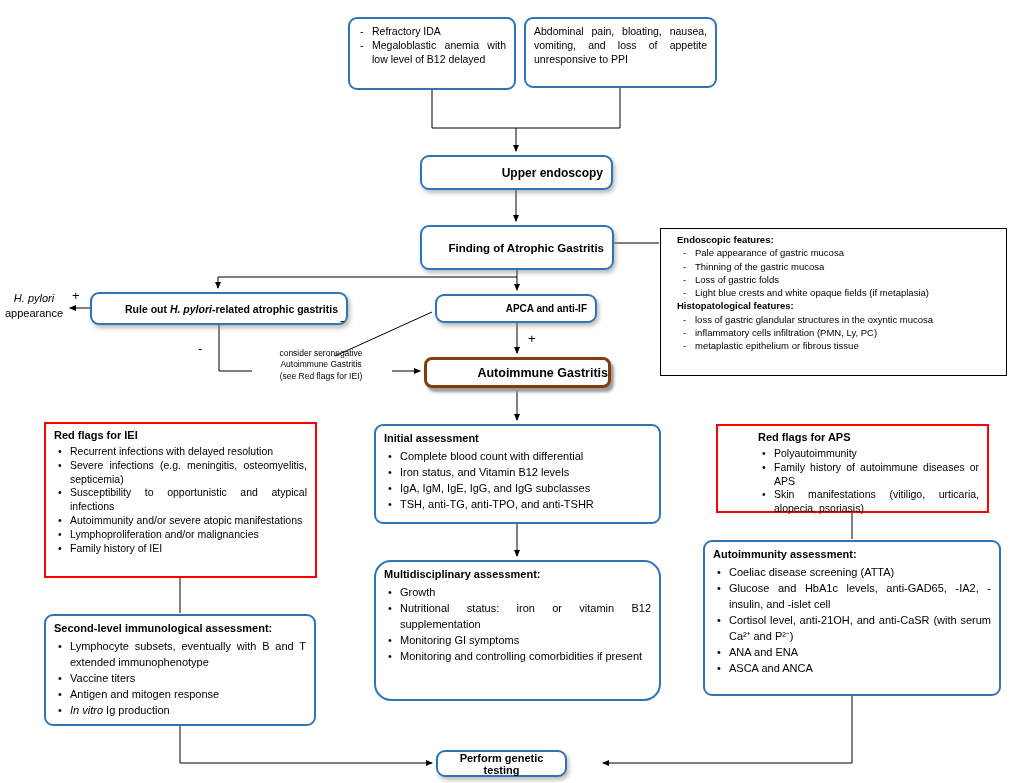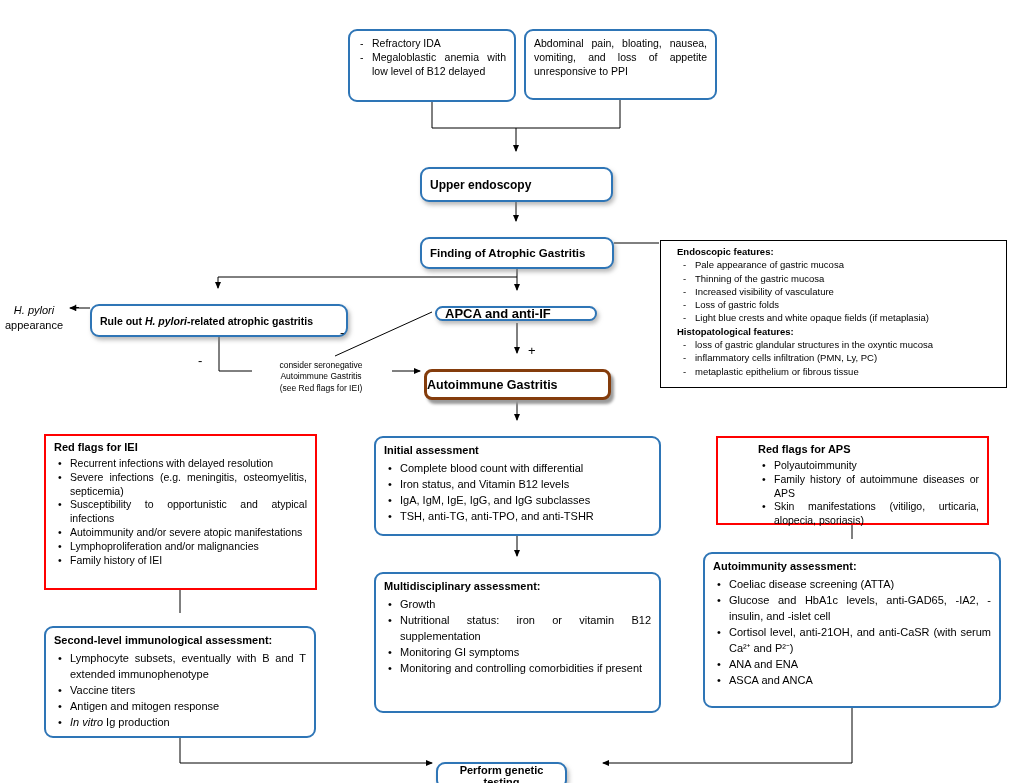--- a/index.html
+++ b/index.html
@@ -1,25 +1,25 @@
 <!DOCTYPE html>
 <html><head>
 <meta charset="utf-8">
 <style>
   html,body{margin:0;padding:0;background:#fff;}
   body{font-family:"Liberation Sans",sans-serif;color:#000;}
   #canvas{position:relative;width:1015px;height:783px;background:#fff;overflow:hidden;}
   svg.lines{position:absolute;left:0;top:0;z-index:1;}
-  .abs{position:absolute;box-sizing:border-box;z-index:2;margin-top:12px;}
+  .abs{position:absolute;box-sizing:border-box;z-index:2;}
   .bluebox{background:#fff;border:2px solid #2E75B6;border-radius:9px;padding:5px 8px;}
   .shadow{box-shadow:2px 3px 4px rgba(130,130,130,.55);}
   .redbox{background:#fff;border:2px solid #FF0000;padding:4px 8px;}
   .blackbox{background:#fff;border:1px solid #000;padding:4px 8px;}
   .agbox{background:#fff;border:3px solid #843C0C;border-radius:8px;box-shadow:3px 4px 3px #9a9a9a;}
-  .center{display:flex;align-items:center;justify-content:flex-start;text-align:center;}
+  .center{display:flex;align-items:center;justify-content:flex-end;text-align:center;}
   .bold{font-weight:700;}
   .bt{font-weight:700;margin:0 0 2px 0;font-size:11px;}
   ul{list-style:none;margin:0;padding:0;}
   ul.bl li{position:relative;padding-left:16px;text-align:justify;}
   ul.bl li::before{content:"\2022";position:absolute;left:4px;}
   ul.dl li{position:relative;padding-left:14px;text-align:justify;}
   ul.dl li::before{content:"-";position:absolute;left:2px;}
   ul.fl li{position:relative;padding-left:18px;}
   ul.fl li::before{content:"-";position:absolute;left:6px;}
   .f105{font-size:10.5px;line-height:1.35;}
@@ -69,46 +69,45 @@
     </ul>
   </div>
   <div class="abs bluebox f105" style="left:524px;top:17px;width:193px;height:71px;">
     <div style="text-align:justify;">Abdominal pain, bloating, nausea, vomiting, and loss of appetite unresponsive to PPI</div>
   </div>
 
   <div class="abs bluebox shadow center" style="left:420px;top:155px;width:193px;height:35px;font-size:12px;">
     <span class="bold">Upper endoscopy</span>
   </div>
 
-  <div class="abs bluebox shadow center" style="left:420px;top:225px;width:194px;height:32px;font-size:11.5px;">
+  <div class="abs bluebox shadow center" style="left:420px;top:225px;width:194px;height:45px;font-size:11.5px;">
     <span class="bold">Finding of Atrophic Gastritis</span>
   </div>
 
   <div class="abs blackbox f95" style="left:660px;top:228px;width:347px;height:148px;">
     <div class="bold" style="font-size:9.5px;">Endoscopic features:</div>
     <ul class="fl">
       <li>Pale appearance of gastric mucosa</li>
       <li>Thinning of the gastric mucosa</li>
-      <li>Increased visibility of vasculature</li>
       <li>Loss of gastric folds</li>
       <li>Light blue crests and white opaque fields (if metaplasia)</li>
     </ul>
     <div class="bold" style="font-size:9.5px;">Histopatological features:</div>
     <ul class="fl">
       <li>loss of gastric glandular structures in the oxyntic mucosa</li>
       <li>inflammatory cells infiltration (PMN, Ly, PC)</li>
       <li>metaplastic epithelium or fibrous tissue</li>
     </ul>
   </div>
 
   <div class="abs bluebox shadow center" style="left:90px;top:292px;width:258px;height:33px;font-size:10.5px;">
     <span class="bold"><span>Rule out </span><span class="it">H. pylori</span><span>-related atrophic gastritis</span></span>
   </div>
 
-  <div class="abs bluebox shadow center" style="left:435px;top:294px;width:162px;height:15px;font-size:13px;">
+  <div class="abs bluebox shadow center" style="left:435px;top:294px;width:162px;height:29px;font-size:10px;">
     <span class="bold">APCA and anti-IF</span>
   </div>
 
   <div class="abs" style="left:0px;top:291px;width:68px;text-align:center;font-size:11px;line-height:1.35;">
     <div><span class="it">H. pylori</span></div>
     <div>appearance</div>
   </div>
 
   <div class="abs note" style="left:250px;top:348px;width:142px;">consider seronegative
 Autoimmune Gastritis
@@ -147,21 +146,21 @@
 
   <div class="abs redbox" style="left:716px;top:424px;width:273px;height:89px;font-size:10.5px;line-height:1.33;padding-left:40px;">
     <div class="bt">Red flags for APS</div>
     <ul class="bl">
       <li>Polyautoimmunity</li>
       <li>Family history of autoimmune diseases or APS</li>
       <li>Skin manifestations (vitiligo, urticaria, alopecia, psoriasis)</li>
     </ul>
   </div>
 
-  <div class="abs bluebox f11" style="left:374px;top:560px;width:287px;height:141px;">
+  <div class="abs bluebox f11" style="left:374px;top:560px;width:287px;height:141px;border-radius:17px;">
     <div class="bt">Multidisciplinary assessment:</div>
     <ul class="bl">
       <li>Growth</li>
       <li>Nutritional status: iron or vitamin B12 supplementation</li>
       <li>Monitoring GI symptoms</li>
       <li>Monitoring and controlling comorbidities if present</li>
     </ul>
   </div>
 
   <div class="abs bluebox f11" style="left:703px;top:540px;width:298px;height:156px;">

